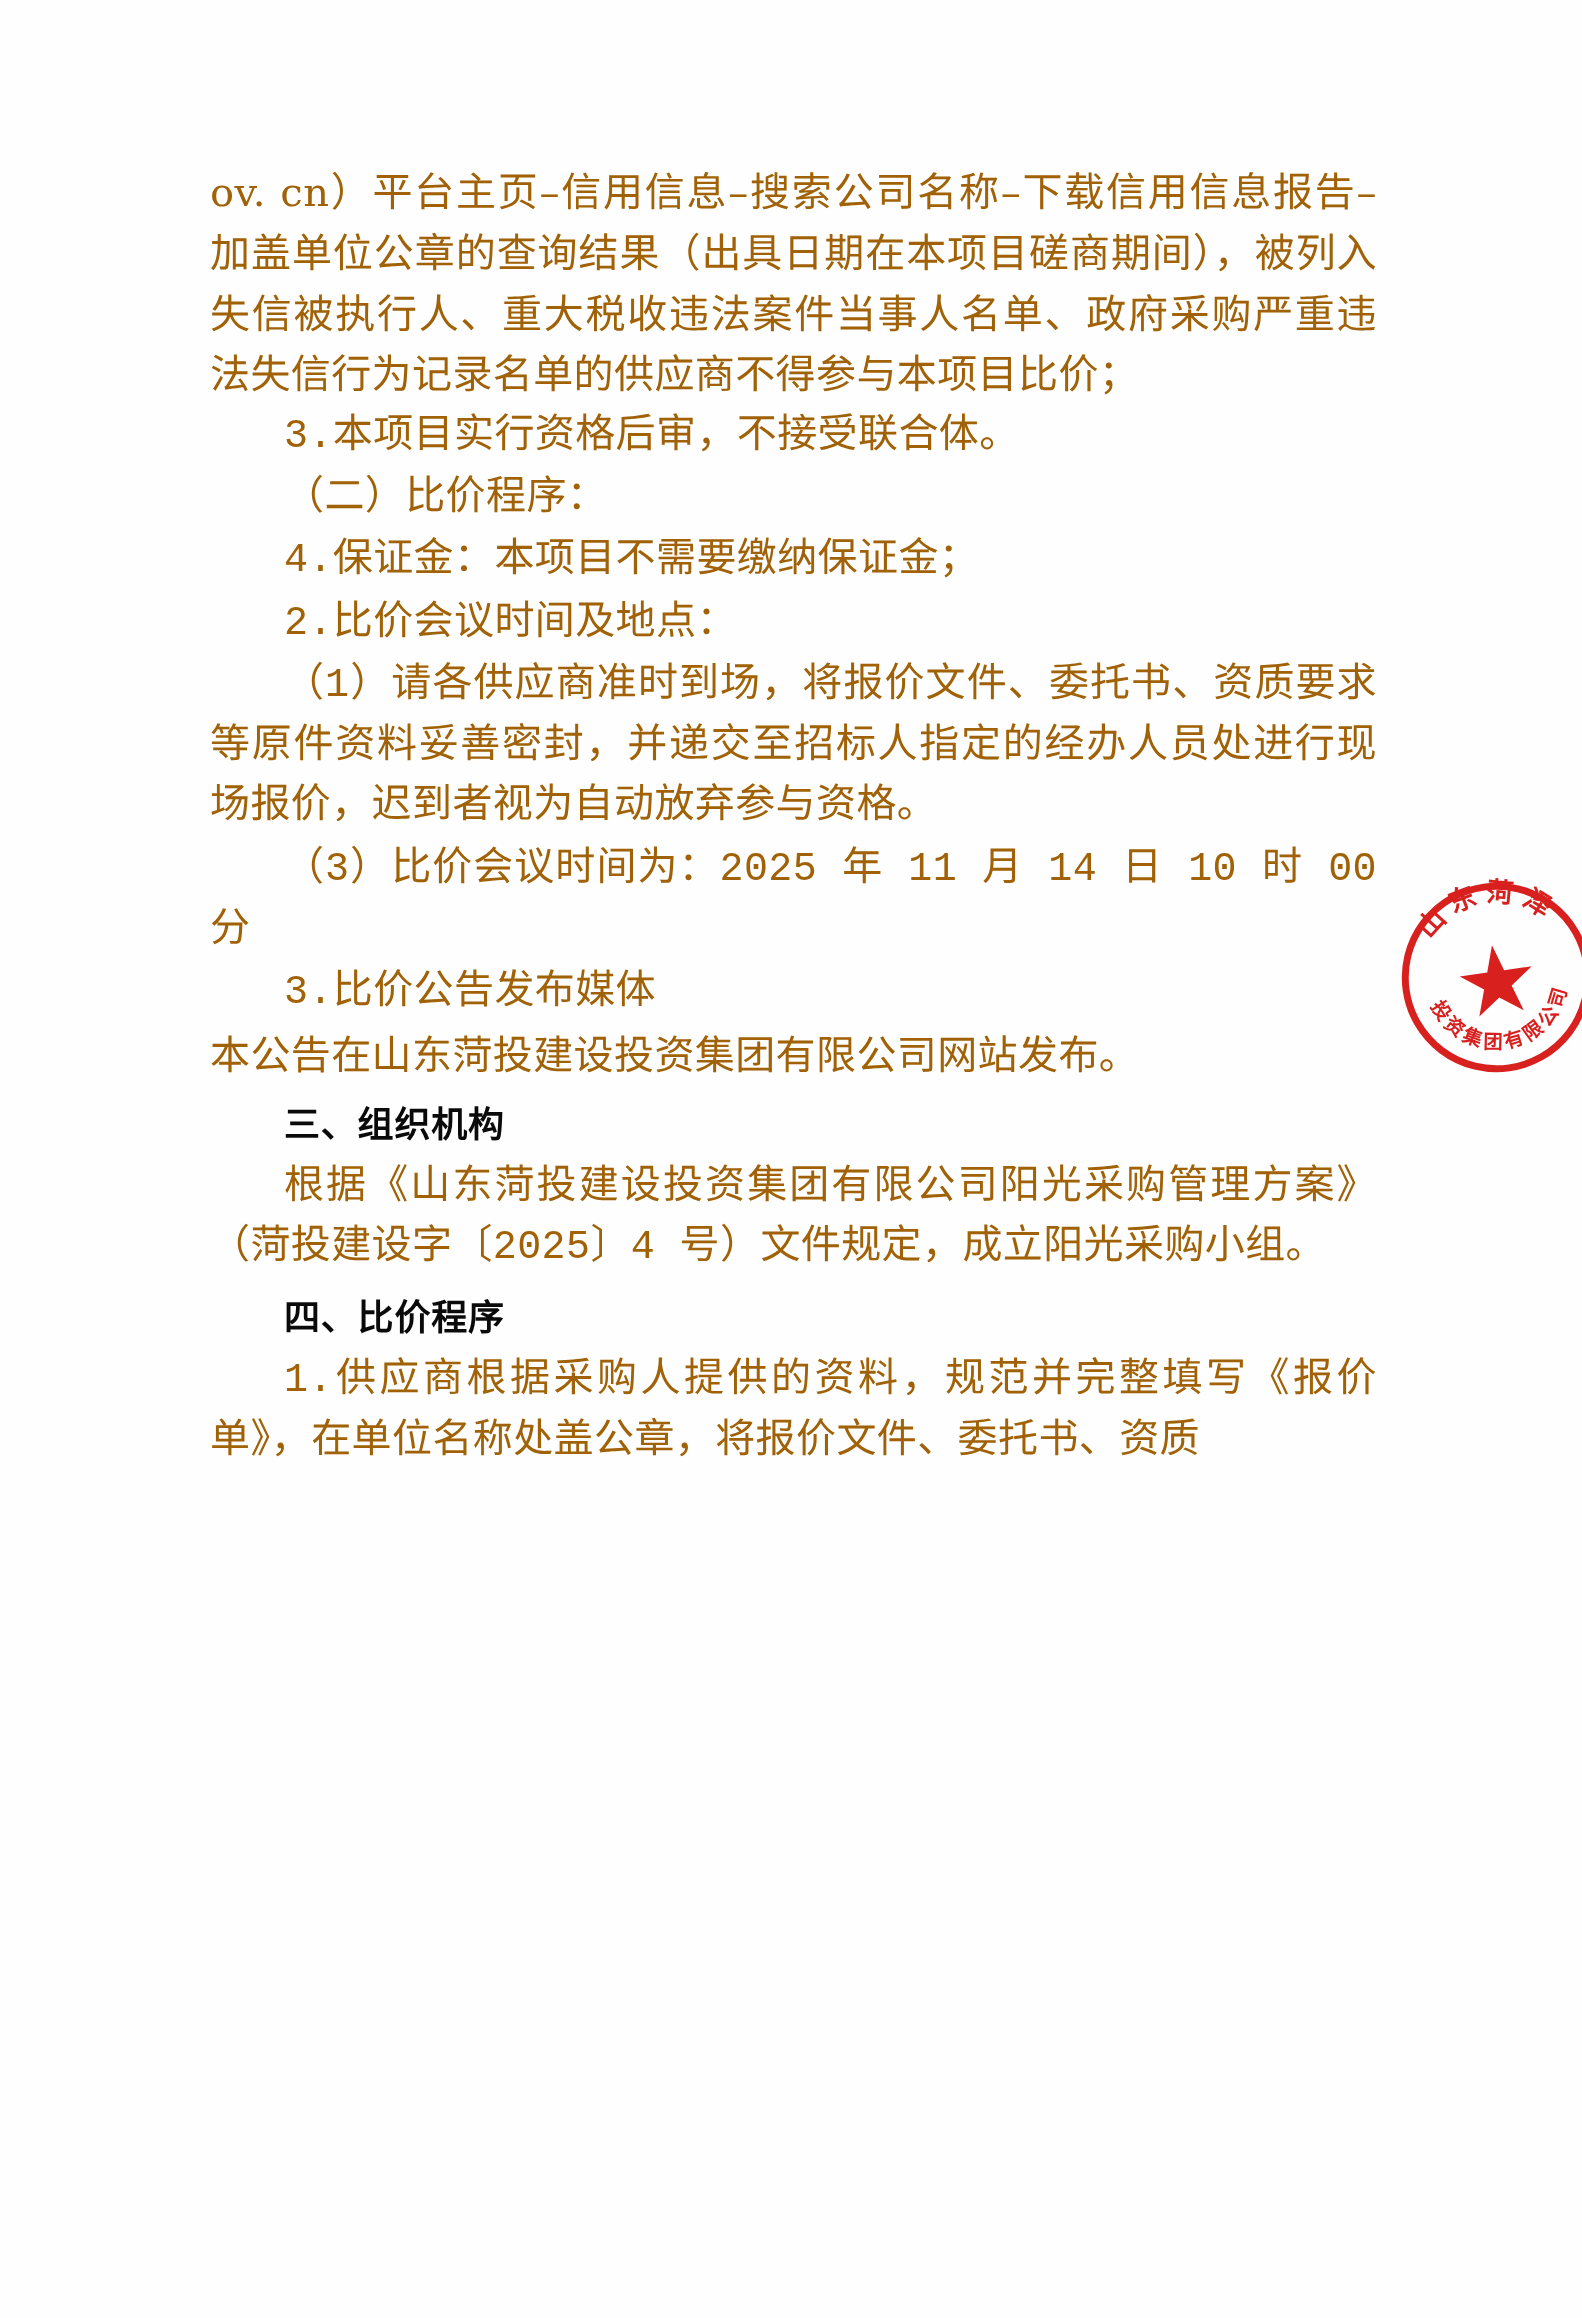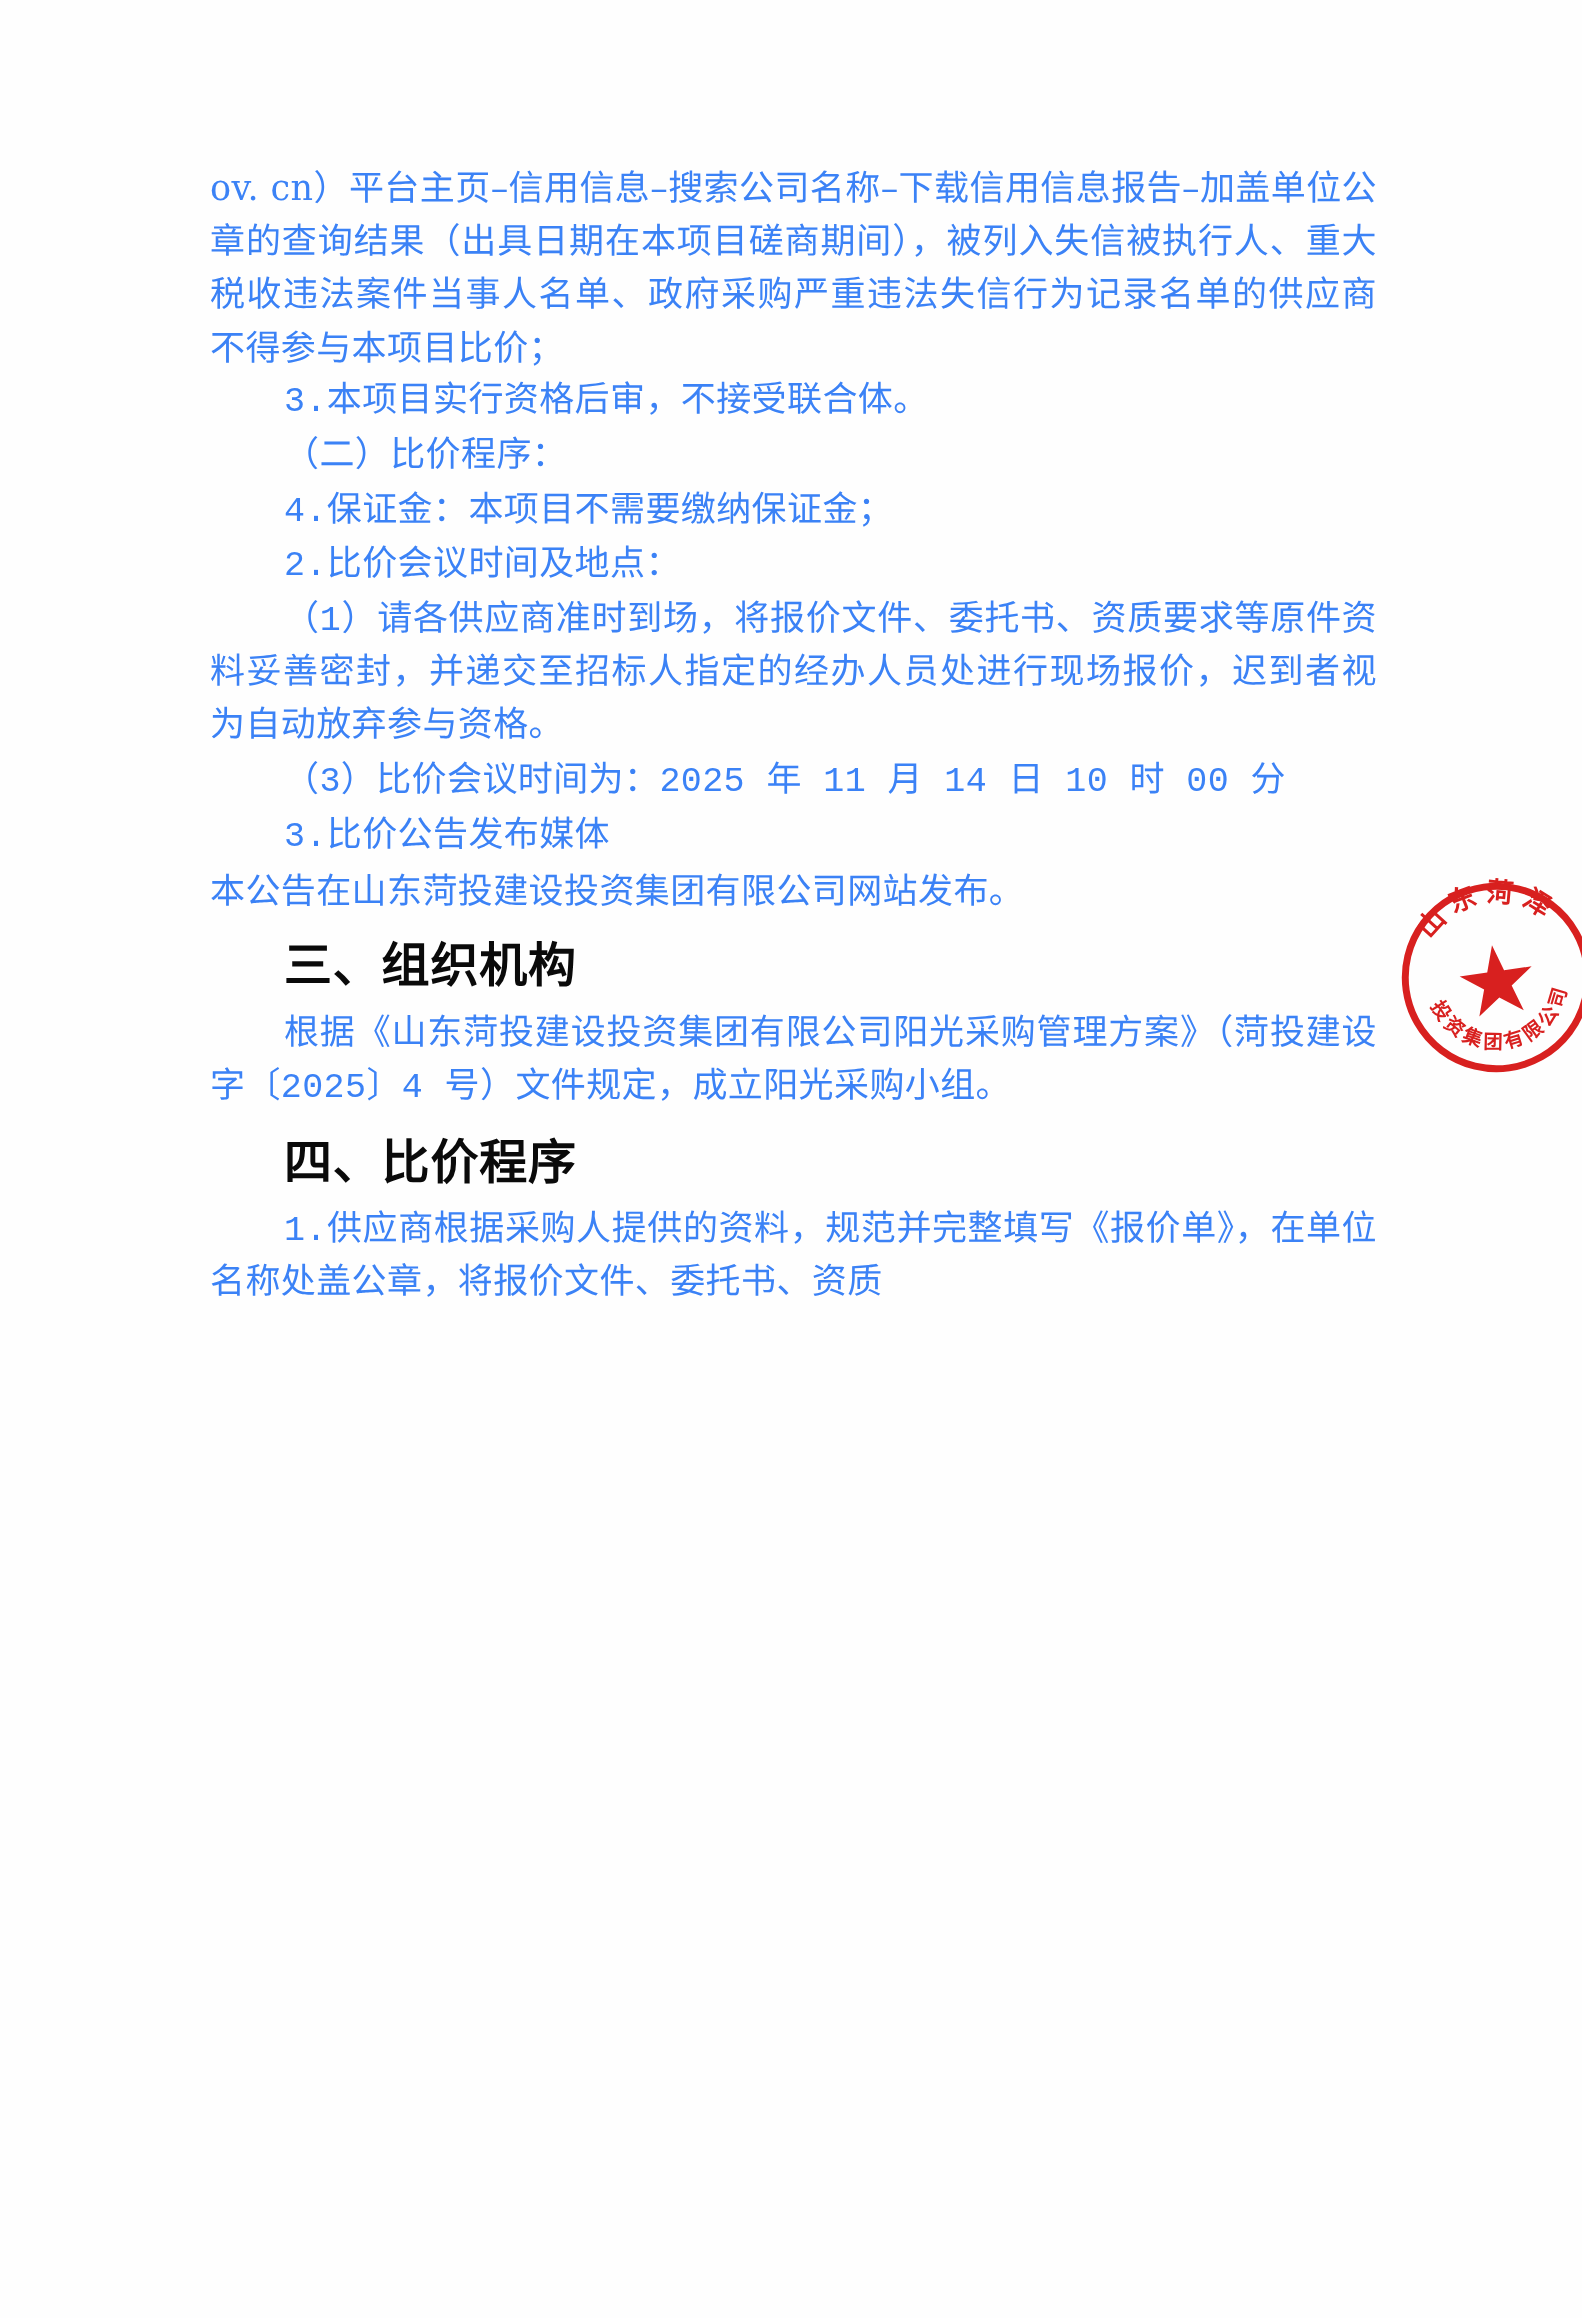--- a/index.html
+++ b/index.html
@@ -19,34 +19,34 @@
     inset: 0;
     background: #fefefe;
   }
   .content {
     position: absolute;
     left: 210px;
     top: 162px;
     width: 1167px;
   }
   .para {
-    font-size: 35px;
+    font-size: 40px;
     line-height: 1.52;
-    color: #3b82f6;
+    color: #a16207;
     letter-spacing: 0.4px;
     text-align: justify;
     margin: 0 0 1.5px 0;
     font-family: "DejaVu Serif", "Liberation Serif", serif;
   }
   .indent {
     text-indent: 74px;
     font-family: Liberation Mono, monospace;
   }
   .heading {
-    font-size: 48px;
+    font-size: 36px;
     line-height: 1.52;
     color: #0a0a0a;
     font-weight: bold;
     text-indent: 74px;
     margin: 10.8px 0 6.2px 0;
     letter-spacing: 0.8px;
   }
   
   .seal {
     position: absolute;

